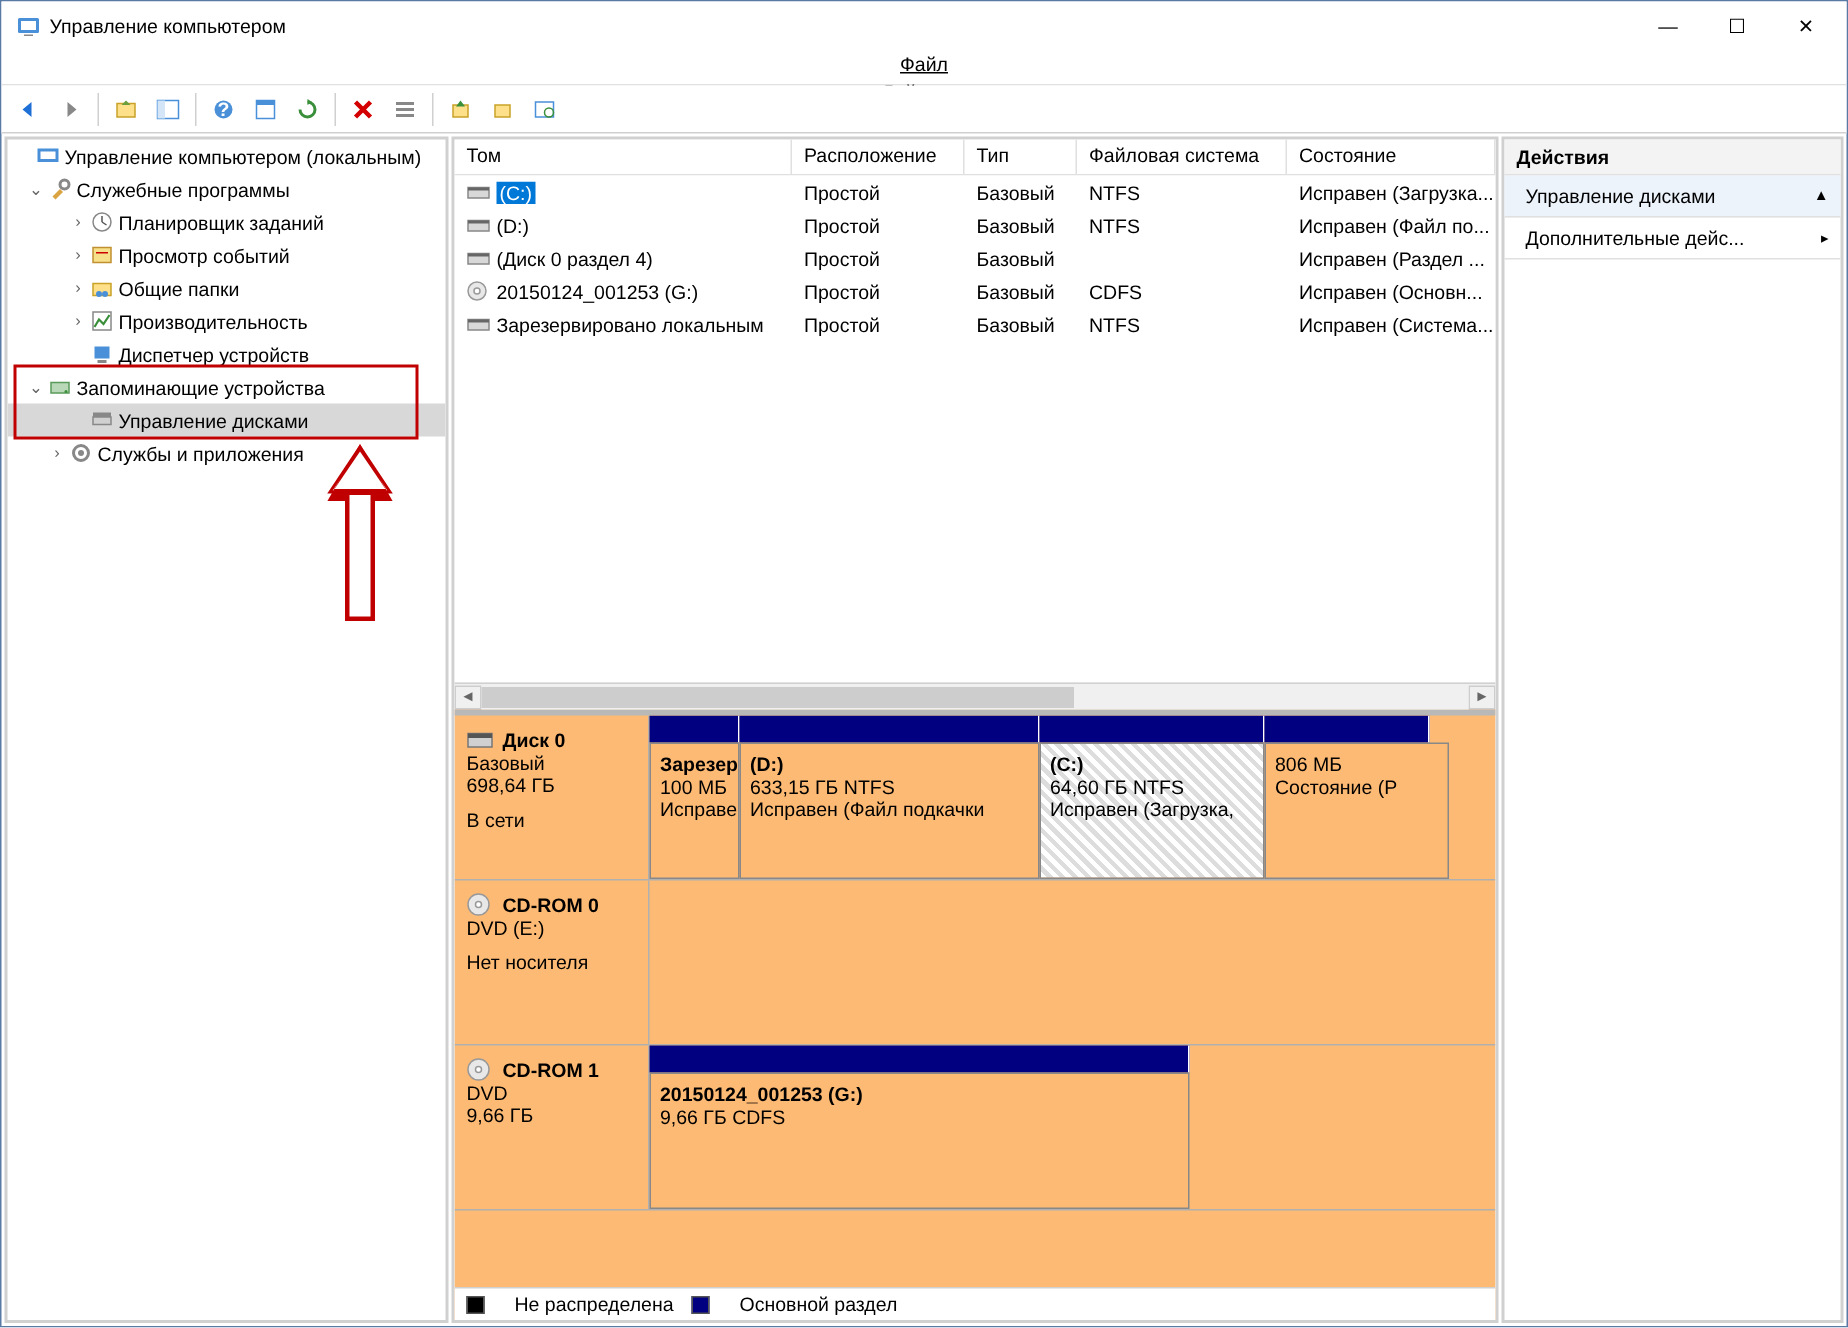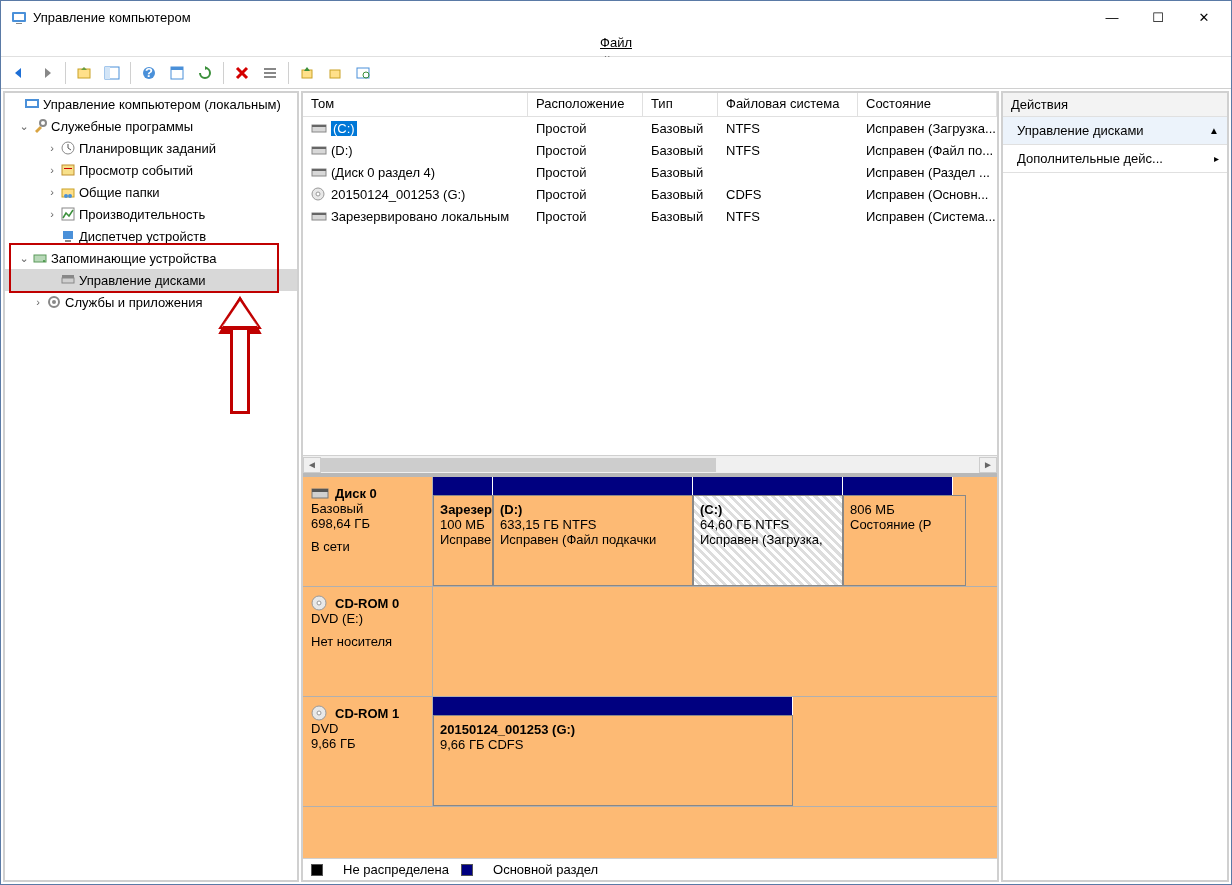--- a/index.html
+++ b/index.html
@@ -55,21 +55,21 @@
 .diskrow .parts .bod { flex: 1; display: flex; }
 .part { border: 1px solid #888; padding: 6px; overflow: hidden; white-space: nowrap; font-size: 12px; }
 .part.hatched { background: repeating-linear-gradient(45deg, #fff, #fff 3px, #ddd 3px, #ddd 6px); }
 .part .pn { font-weight: bold; }
 
 .legend { height: 22px; border-top: 1px solid #d0d0d0; display: flex; align-items: center; gap: 12px; padding: 0 8px; background: #fff; }
 .lg { display: flex; align-items: center; gap: 20px; font-size: 12px; }
 .sw { width: 12px; height: 12px; border: 1px solid #555; }
 
 .actions { width: 228px; border: 2px solid #d0d0d0; margin: 2px; background: #fff; }
-.actions .ah { padding: 4px 8px; font-weight: normal; border-bottom: 1px solid #e0e0e0; background: #f3f3f3; }
+.actions .ah { padding: 4px 8px; font-weight: bold; border-bottom: 1px solid #e0e0e0; background: #f3f3f3; }
 .actions .ai { padding: 6px 8px 6px 14px; border-bottom: 1px solid #e0e0e0; display: flex; align-items: center; }
 .actions .ai.dark { background: #ecf3fb; }
 .actions .ai .ex { margin-left: auto; font-size: 10px; }
 
 svg { display: block; }
 </style>
 </head>
 <body>
 
 <div class="window">

